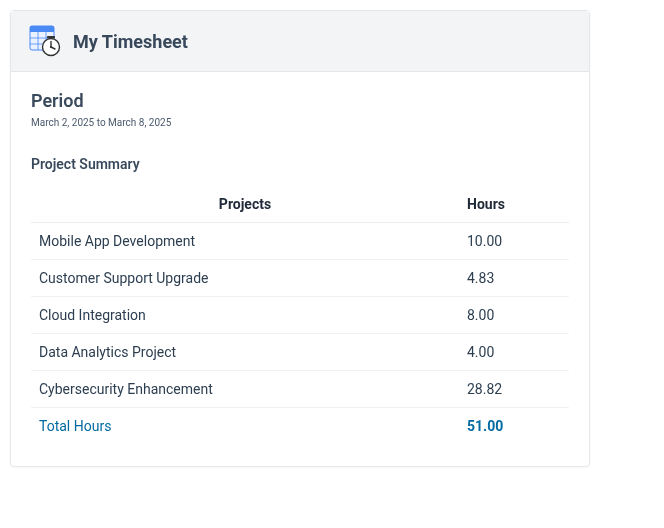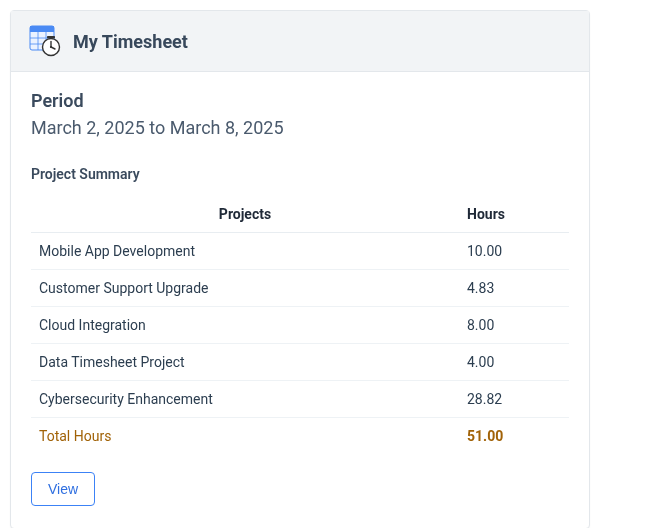--- a/index.html
+++ b/index.html
@@ -39,21 +39,21 @@
     .card-body {
       padding: 18px 20px 22px 20px;
     }
     .period-label {
       font-size: 18px;
       font-weight: 600;
       color: #3a4a5d;
       margin-bottom: 6px;
     }
     .period-value {
-      font-size: 18px;
+      font-size: 10px;
       color: #4a5a6d;
       margin-bottom: 28px;
     }
     .section-title {
       font-size: 14px;
       font-weight: 600;
       color: #3a4a5d;
       margin-bottom: 14px;
     }
     .summary-table {
@@ -74,21 +74,21 @@
       margin-left: 32px;
     }
     .summary-table td {
       padding: 10px 8px;
       font-size: 14px;
       color: #2c3e50;
       border-bottom: 1px solid #eef2f5;
     }
     .summary-table tr.total td {
       font-weight: 400;
-      color: #a16207;
+      color: #0369a1;
       border-top: 1px solid #d9e0e6;
       border-bottom: none;
     }
     .summary-table tr.total td.hours {
       font-weight: 700;
     }
     .view-btn {
       display: inline-block;
       margin-top: 18px;
       padding: 8px 16px;
@@ -146,31 +146,30 @@
         </tr>
         <tr>
           <td>Customer Support Upgrade</td>
           <td class="hours">4.83</td>
         </tr>
         <tr>
           <td>Cloud Integration</td>
           <td class="hours">8.00</td>
         </tr>
         <tr>
-          <td>Data Timesheet Project</td>
+          <td>Data Analytics Project</td>
           <td class="hours">4.00</td>
         </tr>
         <tr>
           <td>Cybersecurity Enhancement</td>
           <td class="hours">28.82</td>
         </tr>
         <tr class="total">
           <td>Total Hours</td>
           <td class="hours">51.00</td>
         </tr>
       </tbody>
     </table>
 
-    <button class="view-btn">View</button>
 
   </div>
 
 </div>
 
 </body></html>

